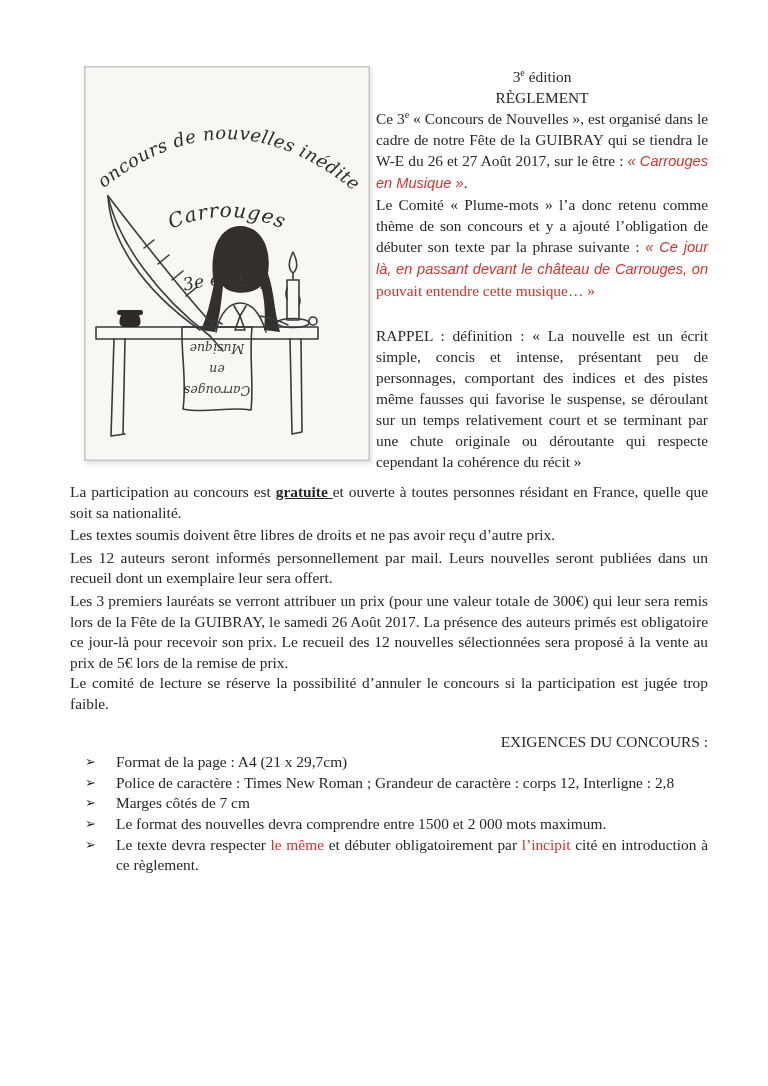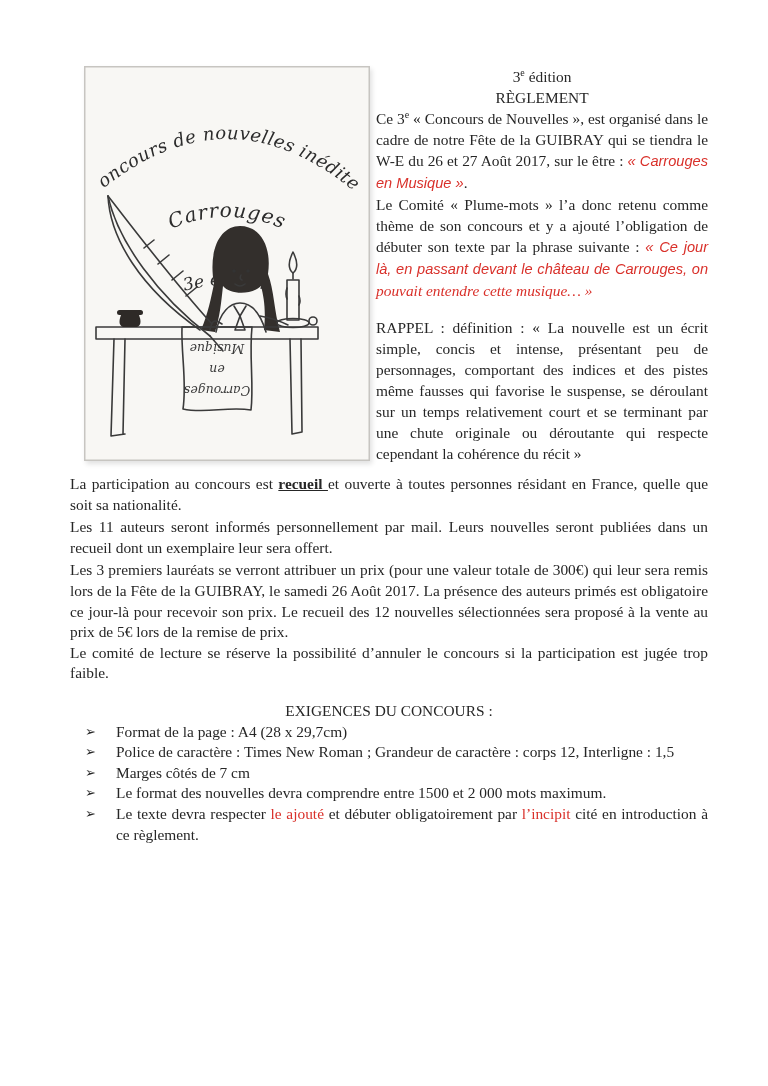--- a/index.html
+++ b/index.html
@@ -30,51 +30,51 @@
     background:var(--poster-bg);
     box-shadow:2px 3px 5px rgba(0,0,0,0.12);
   }
   .poster svg{display:block;}
   .rcol{
     flex:1;min-width:0;
     font-size:15.4px;line-height:21px;
     text-align:justify;
   }
   .rcol p.center{text-align:center;}
-  .rcol p.gap-top{margin-top:16px;}
+  .rcol p.gap-top{margin-top:24px;}
 
   
   .bodytext{
     padding:10px 60px 0 70px;
     font-size:15.4px;line-height:20.6px;
     text-align:justify;
   }
   .bodytext p{margin:0;}
   .bodytext p.sp{margin-top:2px;}
-  .heading-exig{margin-top:17px !important;text-align:center;}
+  .heading-exig{margin-top:17px !important;text-align:right;}
 
   ul.req{list-style:none;margin:0;padding:0;}
   ul.req li{
     position:relative;
     padding-left:46px;
     text-align:justify;
   }
   ul.req li .marker{
     position:absolute;left:15px;top:0;
     font-family:"DejaVu Sans",sans-serif;
     font-size:13px;
     color:var(--ink);
   }
 
   
   .u{}
   .bu{font-weight:bold;text-decoration:underline;}
   .red{color:var(--red);}
   .rsi{color:var(--red);font-style:italic;font-family:"Liberation Sans",sans-serif;font-size:14.6px;}
-  .rfi{color:var(--red);font-style:italic;}
+  .rfi{color:var(--red);}
   .sup{font-size:10px;vertical-align:super;line-height:0;}
 
   
   .arc-title{font:italic 18px "DejaVu Serif",serif;fill:#2c2c2c;letter-spacing:0.5px;}
   .arc-sub{font:italic 20px "DejaVu Serif",serif;fill:#2c2c2c;letter-spacing:1px;}
   .arc-ed{font:italic 17px "DejaVu Serif",serif;fill:#2c2c2c;}
   .scrolltext text{font:italic 12.5px "DejaVu Serif",serif;fill:#3a3a3a;text-anchor:middle;}
   .sketch{stroke:#3a3a3a;stroke-width:1.6;fill:none;stroke-linecap:round;stroke-linejoin:round;}
 </style>
 </head>
@@ -162,43 +162,44 @@
     <div class="rcol">
       <p class="center"><span>3</span><span class="sup">e</span><span> édition</span></p>
       <p class="center">RÈGLEMENT</p>
       <p><span>Ce 3</span><span class="sup">e</span><span> « Concours de Nouvelles », est organisé dans le cadre de notre Fête de la GUIBRAY qui se tiendra le W-E </span><span class="u">du 26 et 27 Août 2017</span><span>, sur le </span><span class="u">être</span><span> : </span><span class="rsi">« Carrouges en Musique »</span><span>.</span></p>
       <p><span>Le Comité « Plume-mots » l’a donc retenu comme thème de son concours et y a ajouté l’obligation de débuter son texte par la phrase suivante : </span><span class="rsi">« Ce jour là, en passant devant le château de Carrouges, on </span><span class="rfi">pouvait entendre cette musique… »</span></p>
       <p class="gap-top"><span class="u">RAPPEL</span><span> : définition : « La nouvelle est un écrit simple, concis et intense, présentant peu de personnages, comportant des indices et des pistes même fausses qui favorise le suspense, se déroulant sur un temps relativement court et se terminant par une chute originale ou déroutante qui respecte cependant la cohérence du récit »</span></p>
     </div>
   </div>
 
   <div class="bodytext">
-    <p><span>La participation au concours est </span><span class="bu">recueil </span><span>et ouverte à toutes personnes résidant en France, quelle que soit sa nationalité.</span></p>
-    <p class="sp"><span>Les 11 auteurs seront informés personnellement par mail. Leurs nouvelles seront publiées dans un recueil dont un exemplaire leur sera offert.</span></p>
+    <p><span>La participation au concours est </span><span class="bu">gratuite </span><span>et ouverte à toutes personnes résidant en France, quelle que soit sa nationalité.</span></p>
+    <p class="sp"><span>Les textes soumis doivent être libres de droits et ne pas avoir reçu d’autre prix.</span></p>
+    <p class="sp"><span>Les 12 auteurs seront informés personnellement par mail. Leurs nouvelles seront publiées dans un recueil dont un exemplaire leur sera offert.</span></p>
     <p class="sp"><span>Les 3 premiers lauréats se verront attribuer un prix (pour une valeur totale de 300€) qui leur sera remis lors de la Fête de la GUIBRAY, le </span><span class="u">samedi 26 Août 2017</span><span>. La présence des auteurs primés est obligatoire ce jour-là pour recevoir son prix. Le recueil des 12 nouvelles sélectionnées sera proposé à la vente au prix de 5€  lors de la remise de prix.</span></p>
     <p><span>Le comité de lecture se réserve la possibilité d’annuler le concours si la participation est jugée trop faible.</span></p>
 
     <p class="heading-exig"><span class="u">EXIGENCES DU CONCOURS</span><span> :</span></p>
 
     <ul class="req">
       <li>
         <span class="marker">➢</span>
-        <span><span>Format de la page : A4 (28 x 29,7cm)</span></span>
-      </li>
-      <li>
-        <span class="marker">➢</span>
-        <span><span>Police de caractère : Times New Roman ; Grandeur de caractère : corps 12, Interligne : 1,5</span></span>
+        <span><span>Format de la page : A4 (21 x 29,7cm)</span></span>
+      </li>
+      <li>
+        <span class="marker">➢</span>
+        <span><span>Police de caractère : Times New Roman ; Grandeur de caractère : corps 12, Interligne : 2,8</span></span>
       </li>
       <li>
         <span class="marker">➢</span>
         <span><span>Marges côtés de 7 cm</span></span>
       </li>
       <li>
         <span class="marker">➢</span>
         <span><span>Le format des nouvelles devra comprendre entre 1500 et 2 000 mots maximum.</span></span>
       </li>
       <li>
         <span class="marker">➢</span>
-        <span><span>Le texte devra respecter </span><span class="red">le ajouté</span><span> et débuter obligatoirement par </span><span class="red">l’incipit</span><span> cité en introduction à ce règlement.</span></span>
+        <span><span>Le texte devra respecter </span><span class="red">le même</span><span> et débuter obligatoirement par </span><span class="red">l’incipit</span><span> cité en introduction à ce règlement.</span></span>
       </li>
     </ul>
   </div>
 </div>
 
 </body></html>

